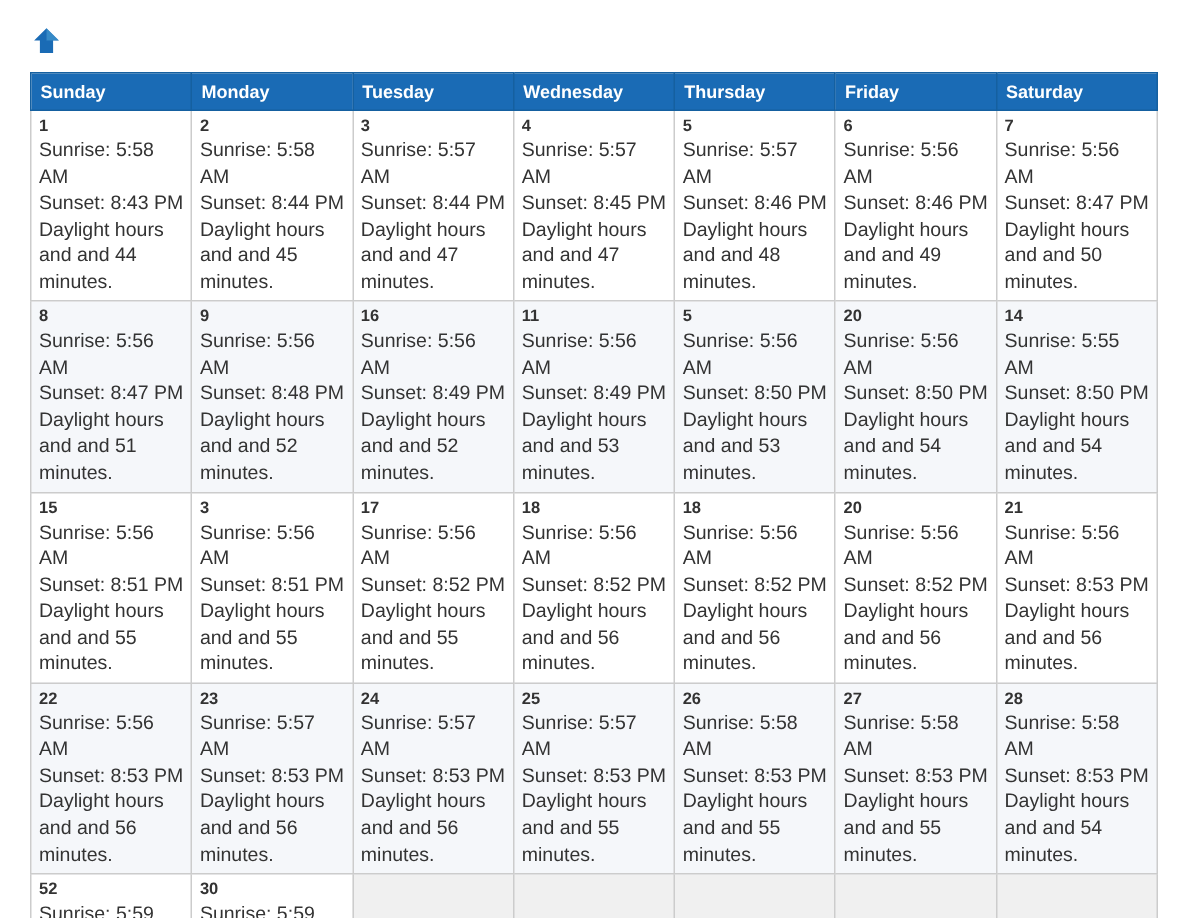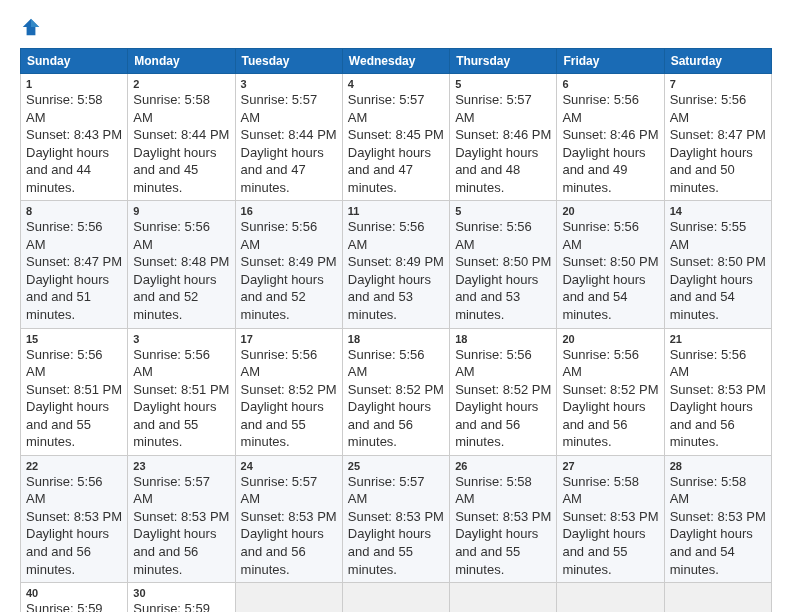--- a/index.html
+++ b/index.html
@@ -247,21 +247,21 @@
             <span class="day-num">27</span>
             <div class="day-info">Sunrise: 5:58 AM<br>Sunset: 8:53 PM<br>Daylight hours<br>and and 55 minutes.</div>
           </td>
           <td>
             <span class="day-num">28</span>
             <div class="day-info">Sunrise: 5:58 AM<br>Sunset: 8:53 PM<br>Daylight hours<br>and and 54 minutes.</div>
           </td>
         </tr>
         <tr class="last-row">
           <td>
-            <span class="day-num">40</span>
+            <span class="day-num">52</span>
             <div class="day-info">Sunrise: 5:59 AM<br>Sunset: 8:53 PM<br>Daylight hours<br>and and 54 minutes.</div>
           </td>
           <td>
             <span class="day-num">30</span>
             <div class="day-info">Sunrise: 5:59 AM<br>Sunset: 8:53 PM<br>Daylight hours<br>and and 54 minutes.</div>
           </td>
           <td class="empty-cell"></td>
           <td class="empty-cell"></td>
           <td class="empty-cell"></td>
           <td class="empty-cell"></td>

